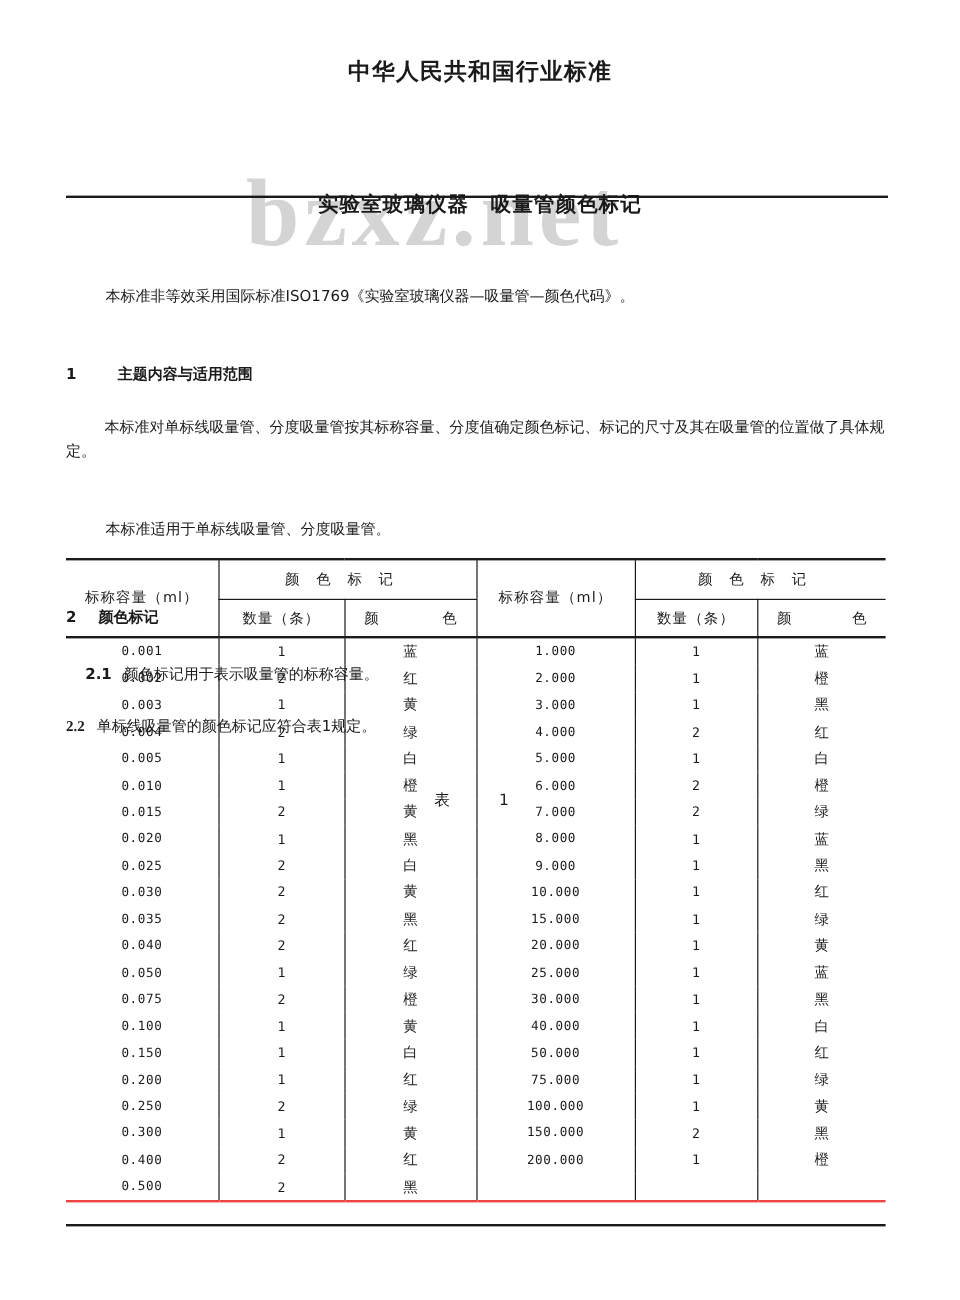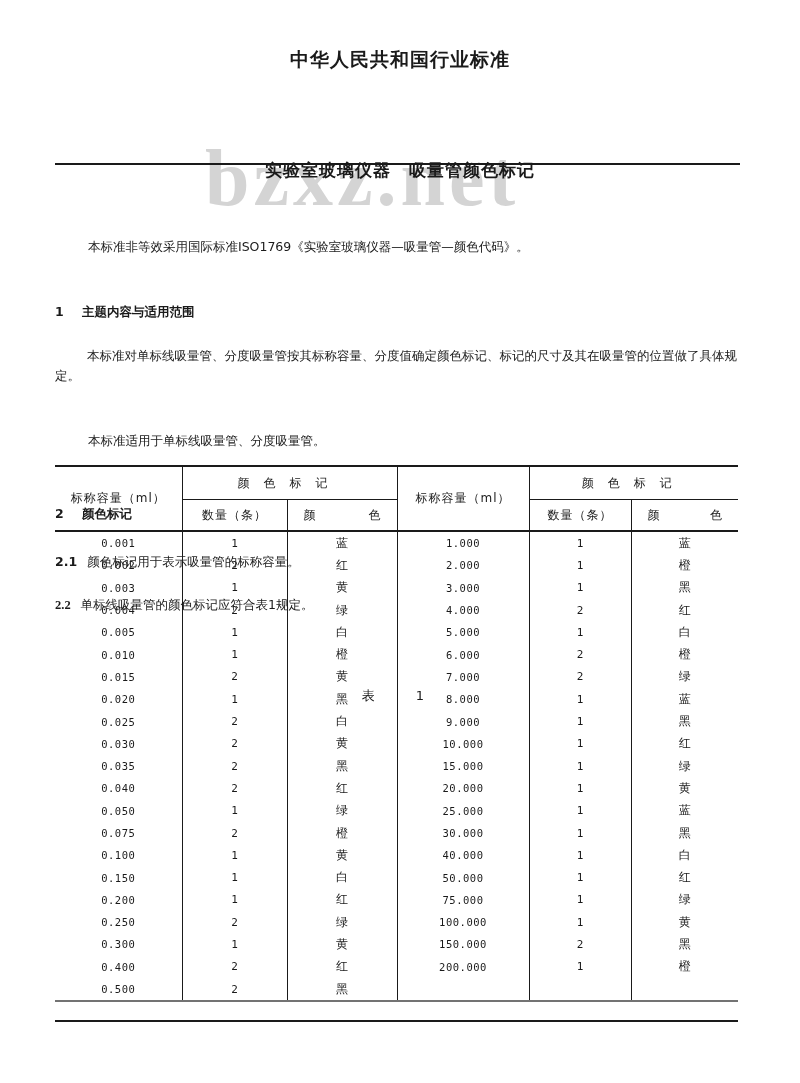--- a/index.html
+++ b/index.html
@@ -15,32 +15,32 @@
       font-size: 80px; letter-spacing: 4px; color: #d4d4d4;
       line-height: 1; z-index: 0;
     }
     .z { position: relative; z-index: 1; }
     .org-title { left: 0; width: 800px; top: 47px; text-align: center; font-size: 19px; font-weight: bold; letter-spacing: 1px; }
     .std-code { right: 92px; top: 88px; font-size: 13px; font-weight: bold; font-family: "DejaVu Sans Mono", monospace; }
     .doc-title { left: 0; width: 800px; top: 118px; text-align: center; font-size: 17px; font-weight: bold; letter-spacing: 1px; word-spacing: 18px; }
     .rule { position: absolute; left: 55px; width: 685px; background: #1a1a1a; }
     .p { font-size: 12.5px; line-height: 20px; }
     .sec { font-size: 12.5px; font-weight: bold; }
-    .table-caption { left: 0; width: 800px; top: 440px; text-align: center; font-size: 13px; letter-spacing: 14px; margin-top: 29px; }
+    .table-caption { left: 0; width: 800px; top: 440px; text-align: center; font-size: 13px; letter-spacing: 14px; }
 
     table.t {
       position: absolute; left: 55px; top: 465px; width: 683px;
       border-collapse: collapse; font-size: 11px; z-index: 1;
     }
     table.t th, table.t td { padding: 0; text-align: center; font-weight: normal; }
     table.t thead tr.h1 th { height: 32px; }
     table.t thead tr.h2 th { height: 30px; margin-left: 28px; }
     table.t thead { border-top: 2.5px solid #1a1a1a; border-bottom: 2px solid #1a1a1a; }
     table.t tbody tr td { height: 22.3px; }
-    table.t tbody tr:last-child td { border-bottom: 2px solid #737373; }
+    table.t tbody tr:last-child td { border-bottom: 2px solid #ef4444; }
     .vl { border-left: 1.5px solid #1a1a1a; }
     .hsub { border-bottom: 1px solid #1a1a1a; }
     .num { font-family: "DejaVu Sans Mono", monospace; font-size: 10.5px; letter-spacing: 0.5px; }
     .cnt { font-weight: bold; font-family: "DejaVu Sans Mono", monospace; }
     .clr { font-size: 12px; }
     .hdr { font-size: 12px; letter-spacing: 1px; }
     .wide { letter-spacing: 14px; }
     .colorhead { display: flex; justify-content: space-between; padding: 0 16px; font-size: 12px; }
 
     .rule2 { position: absolute; left: 55px; width: 683px; height: 2px; background: #1a1a1a; }
@@ -53,31 +53,31 @@
 <div class="abs z org-title">中华人民共和国行业标准</div>
 <div class="abs z std-code">QB 2107—95</div>
 <div class="abs z doc-title">实验室玻璃仪器　吸量管颜色标记</div>
 
 <div class="rule" style="top:163px;height:2px;"></div>
 
 <div class="abs z p" style="left:88px;top:173px;">本标准非等效采用国际标准ISO1769《实验室玻璃仪器—吸量管—颜色代码》。</div>
 
 <div class="abs z sec" style="left:55px;top:220px;">
   <span>1</span>
-  <span style="margin-left:14px;">主题内容与适用范围</span>
+  <span style="margin-left:30px;">主题内容与适用范围</span>
 </div>
 <div class="abs z p" style="left:55px;top:245px;width:690px;text-indent:32px;">本标准对单标线吸量管、分度吸量管按其标称容量、分度值确定颜色标记、标记的尺寸及其在吸量管的位置做了具体规定。</div>
 <div class="abs z p" style="left:88px;top:290px;">本标准适用于单标线吸量管、分度吸量管。</div>
 
 <div class="abs z sec" style="left:55px;top:345px;">
   <span>2</span>
   <span style="margin-left:14px;">颜色标记</span>
 </div>
 <div class="abs z p" style="left:55px;top:374px;">
-  <span style="font-weight:bold;">2.1</span>
+  <span style="font-weight:bold;margin-left:16px;">2.1</span>
   <span style="margin-left:6px;">颜色标记用于表示吸量管的标称容量。</span>
 </div>
 <div class="abs z p" style="left:55px;top:397px;">
   <span style="font-weight:bold;font-family:Liberation Serif, serif;">2.2</span>
   <span style="margin-left:6px;margin-top:36px;">单标线吸量管的颜色标记应符合表1规定。</span>
 </div>
 
 <div class="abs z table-caption">表　1</div>
 
 <table class="t">

